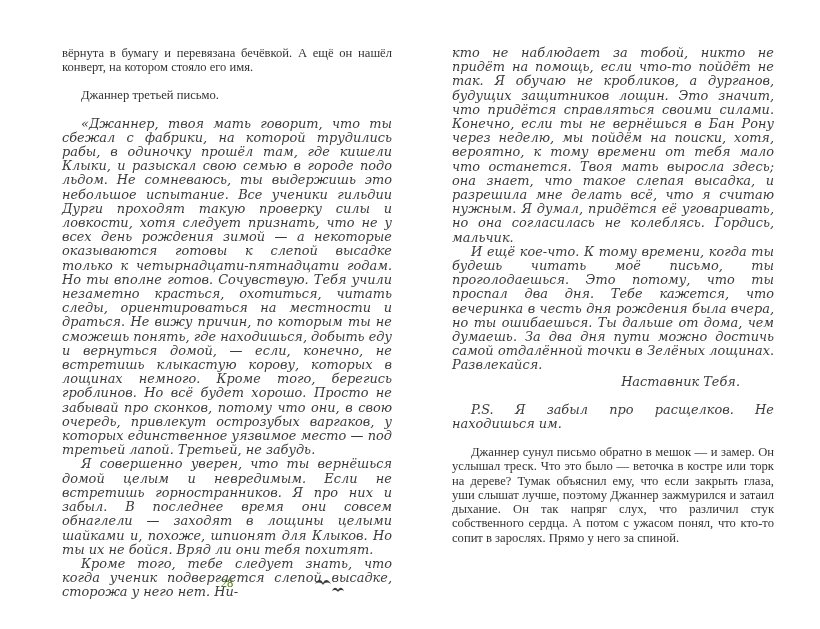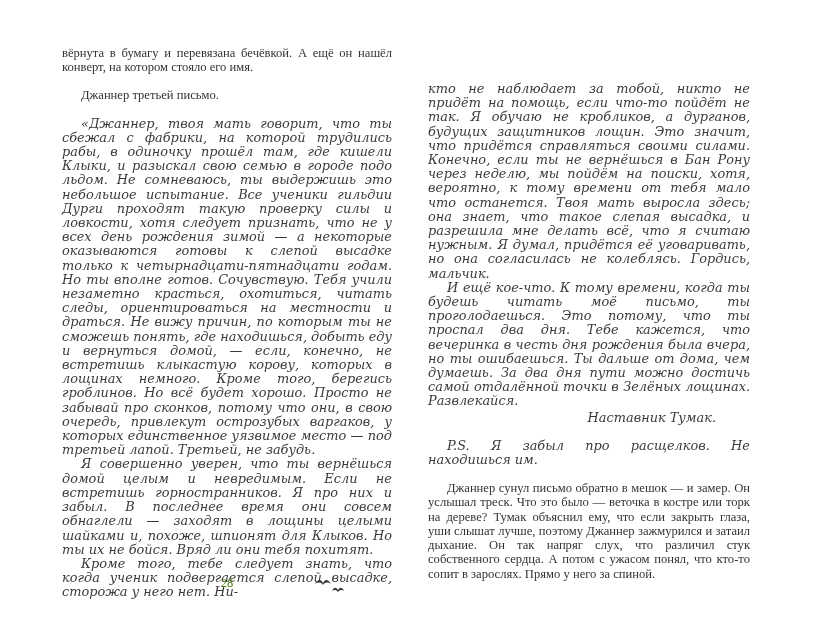--- a/index.html
+++ b/index.html
@@ -13,21 +13,21 @@
     height: 629px;
     background: #ffffff;
     overflow: hidden;
     text-decoration: underline;
   }
   .page {
     position: absolute;
     top: 46px;
   }
   .page.left  { left: 62px;  width: 330px; }
-  .page.right { left: 428px; width: 322px; margin-top: 36px; }
+  .page.right { left: 452px; width: 322px; }
 
   p {
     margin: 0;
     text-align: justify;
     color: #333333;
   }
   .regular {
     font-family: "Liberation Serif", serif;
     font-size: 12.6px;
     line-height: 14.2px;
@@ -76,21 +76,21 @@
     <p class="regular indent">Джаннер третьей письмо.</p>
     <div class="gap"></div>
     <p class="letter indent">«Джаннер, твоя мать говорит, что ты сбежал с фабрики, на которой трудились рабы, в одиночку прошёл там, где кишели Клыки, и разыскал свою семью в городе подо льдом. Не сомневаюсь, ты выдержишь это небольшое испытание. Все ученики гильдии Дурги проходят такую проверку силы и ловкости, хотя следует признать, что не у всех день рождения зимой — а некоторые оказываются готовы к слепой высадке только к четырнадцати-пятнадцати годам. Но ты вполне готов. Сочувствую. Тебя учили незаметно красться, охотиться, читать следы, ориентироваться на местности и драться. Не вижу причин, по которым ты не сможешь понять, где находишься, добыть еду и вернуться домой, — если, конечно, не встретишь клыкастую корову, которых в лощинах немного. Кроме того, берегись гроблинов. Но всё будет хорошо. Просто не забывай про сконков, потому что они, в свою очередь, привлекут острозубых варгаков, у которых единственное уязвимое место — под третьей лапой. Третьей, не забудь.</p>
     <p class="letter indent">Я совершенно уверен, что ты вернёшься домой целым и невредимым. Если не встретишь горностранников. Я про них и забыл. В последнее время они совсем обнаглели — заходят в лощины целыми шайками и, похоже, шпионят для Клыков. Но ты их не бойся. Вряд ли они тебя похитят.</p>
     <p class="letter indent">Кроме того, тебе следует знать, что когда ученик подвергается слепой высадке, сторожа у него нет. Ни-</p>
   </div>
 
   <div class="page right">
     <p class="letter">кто не наблюдает за тобой, никто не придёт на помощь, если что-то пойдёт не так. Я обучаю не кробликов, а дурганов, будущих защитников лощин. Это значит, что придётся справляться своими силами. Конечно, если ты не вернёшься в Бан Рону через неделю, мы пойдём на поиски, хотя, вероятно, к тому времени от тебя мало что останется. Твоя мать выросла здесь; она знает, что такое слепая высадка, и разрешила мне делать всё, что я считаю нужным. Я думал, придётся её уговаривать, но она согласилась не колеблясь. Гордись, мальчик.</p>
     <p class="letter indent">И ещё кое-что. К тому времени, когда ты будешь читать моё письмо, ты проголодаешься. Это потому, что ты проспал два дня. Тебе кажется, что вечеринка в честь дня рождения была вчера, но ты ошибаешься. Ты дальше от дома, чем думаешь. За два дня пути можно достичь самой отдалённой точки в Зелёных лощинах. Развлекайся.</p>
-    <p class="letter signature">Наставник Тумак.</p>
+    <p class="letter signature">Наставник Тебя.</p>
     <div class="gap"></div>
     <p class="letter indent">P.S. Я забыл про расщелков. Не находишься им.</p>
     <div class="gap"></div>
     <p class="regular indent">Джаннер сунул письмо обратно в мешок — и замер. Он услышал треск. Что это было — веточка в костре или торк на дереве? Тумак объяснил ему, что если закрыть глаза, уши слышат лучше, поэтому Джаннер зажмурился и затаил дыхание. Он так напряг слух, что различил стук собственного сердца. А потом с ужасом понял, что кто-то сопит в зарослях. Прямо у него за спиной.</p>
   </div>
 
   <div class="page-number">28</div>
 
   <div class="birds">
     <svg width="40" height="22" viewBox="0 0 40 22" xmlns="http://www.w3.org/2000/svg">

